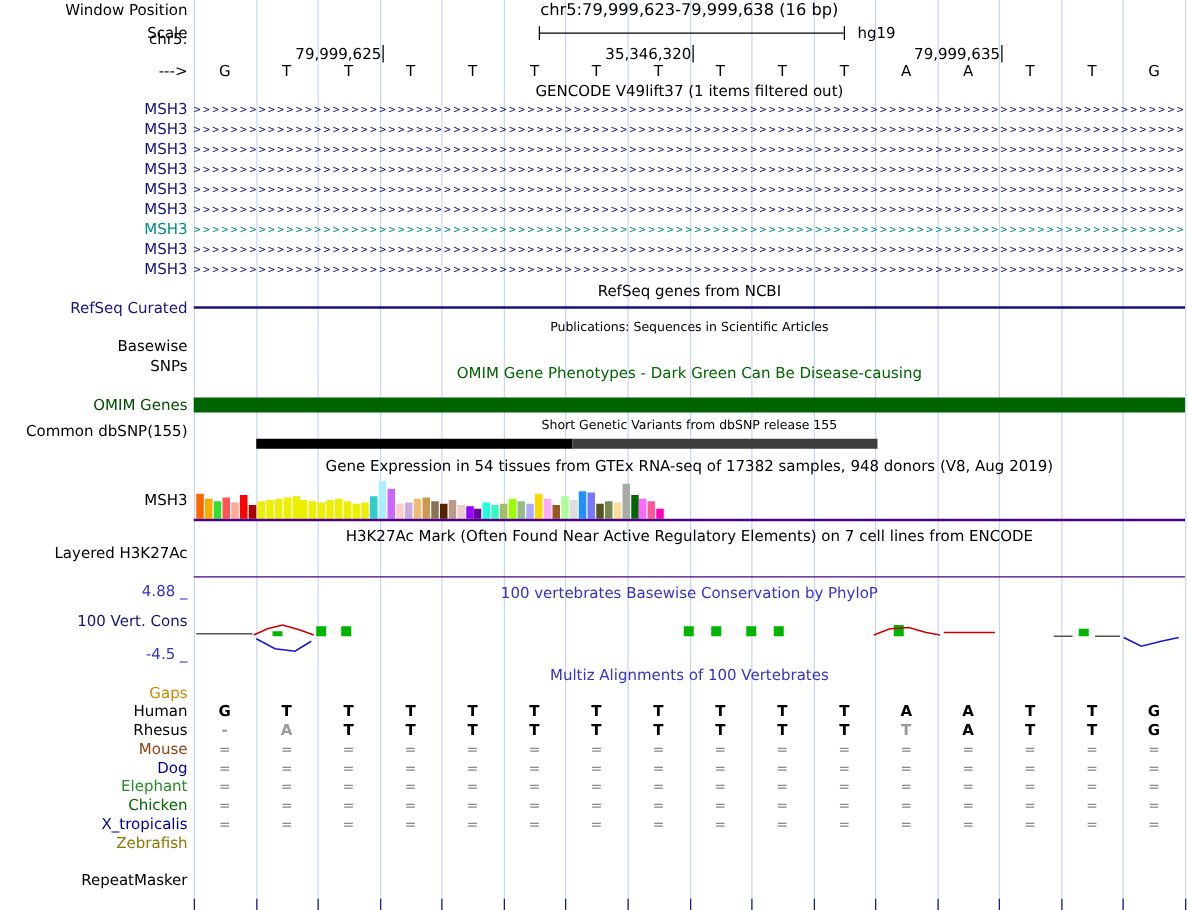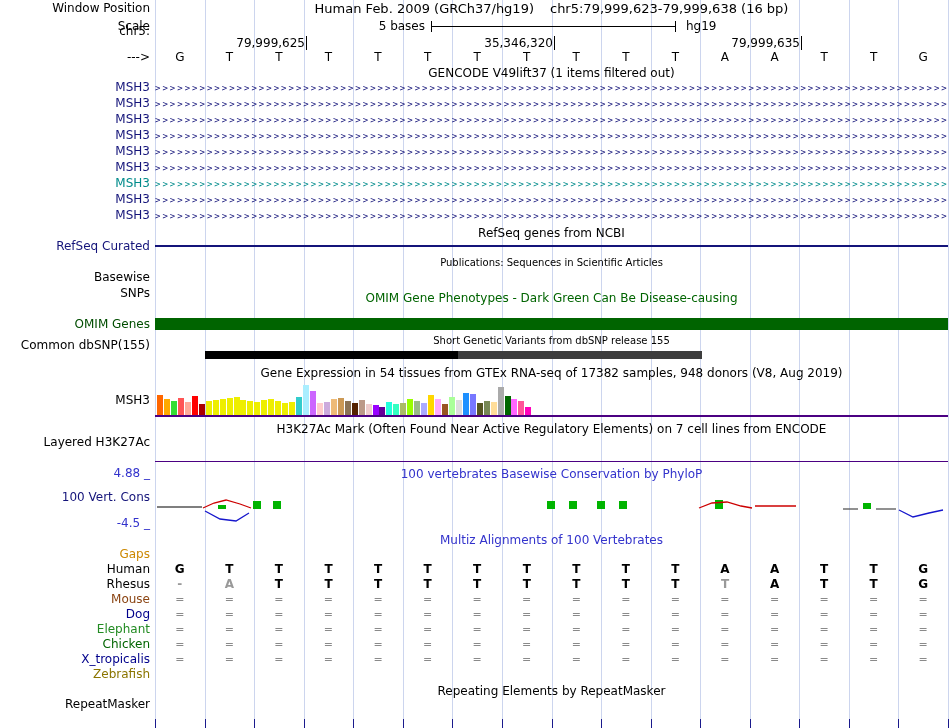--- a/index.html
+++ b/index.html
@@ -38,26 +38,24 @@
   .acell.dim{color:#999}
   #cons-svg{position:absolute;left:0;top:480px;z-index:1;pointer-events:none}
 </style>
 </head>
 <body>
 
 <div id="page">
 
   <div class="left-label" style="top:1px">Window Position</div>
   <div class="header-center">
-    <span>Human Feb. 2009 (GRCh37/hg19)</span>
     <span>chr5:79,999,623-79,999,638 (16 bp)</span>
   </div>
 
   <div class="left-label" style="top:19px">Scale</div>
-  <div class="scale-text">5 bases</div>
   <div class="scale-bar"></div>
   <div class="genome-label">hg19</div>
 
   <div class="left-label" style="top:24px">chr5:</div>
   <div class="coord" style="right:643px">
       <span>79,999,625</span>
       <span class="tick"></span>
     </div>
   <div class="coord" style="right:395px">
       <span>35,346,320</span>
@@ -72,21 +70,20 @@
 
   <div class="title" style="top:66px">GENCODE V49lift37 (1 items filtered out)</div>
   <div class="title small" style="top:257px">Publications: Sequences in Scientific Articles</div>
   <div class="title" style="top:226px">RefSeq genes from NCBI</div>
   <div class="title green" style="top:291px">OMIM Gene Phenotypes - Dark Green Can Be Disease-causing</div>
   <div class="title small" style="top:335px">Short Genetic Variants from dbSNP release 155</div>
   <div class="title" style="top:366px">Gene Expression in 54 tissues from GTEx RNA-seq of 17382 samples, 948 donors (V8, Aug 2019)</div>
   <div class="title" style="top:422px">H3K27Ac Mark (Often Found Near Active Regulatory Elements) on 7 cell lines from ENCODE</div>
   <div class="title blue" style="top:467px">100 vertebrates Basewise Conservation by PhyloP</div>
   <div class="title blue" style="top:533px">Multiz Alignments of 100 Vertebrates</div>
-  <div class="title" style="top:684px">Repeating Elements by RepeatMasker</div>
 
   <div class="left-label" style="top:239px;color:#14147a">RefSeq Curated</div>
   <div class="left-label" style="top:270px">Basewise</div>
   <div class="left-label" style="top:286px">SNPs</div>
   <div class="left-label" style="top:317px;color:#004d00">OMIM Genes</div>
   <div class="left-label" style="top:338px">Common dbSNP(155)</div>
   <div class="left-label" style="top:393px">MSH3</div>
   <div class="left-label" style="top:435px">Layered H3K27Ac</div>
   <div class="left-label" style="top:466px;color:#3333cc">4.88 _</div>
   <div class="left-label" style="top:490px;color:#14147a">100 Vert. Cons</div>

